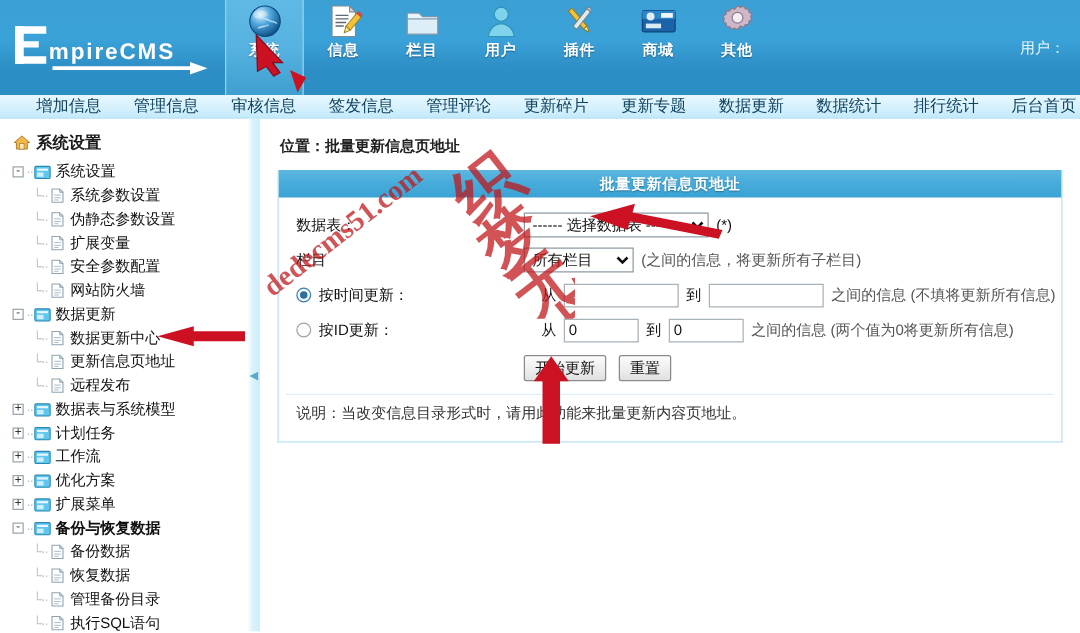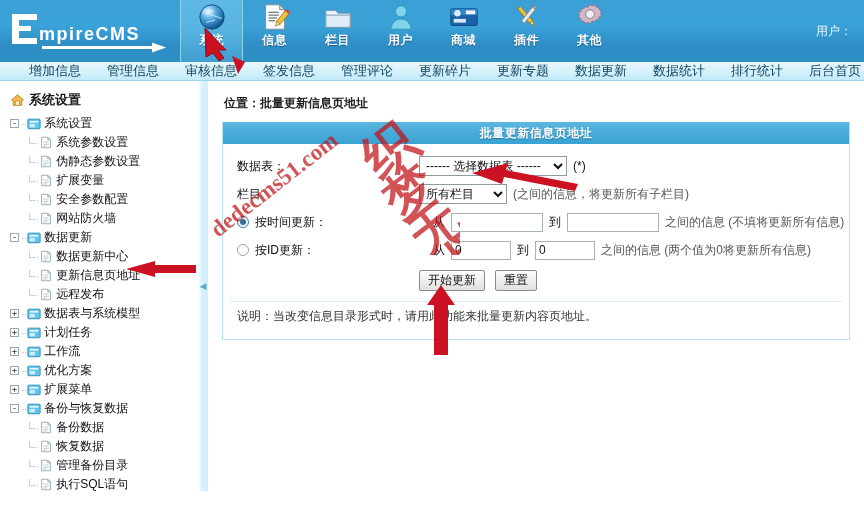--- a/index.html
+++ b/index.html
@@ -9,21 +9,21 @@
     font-family: "Liberation Sans", "DejaVu Sans", sans-serif;
     font-size: 12px;
     background: #ffffff;
     overflow: hidden;
     position: relative;
   }
 
   
   .header {
     position: relative;
-    height: 62px;
+    height: 76px;
     background: linear-gradient(to bottom, #3b9fd4 0%, #3aa2d8 42%, #2e8fc6 70%, #2d8ec4 100%);
     display: flex;
     align-items: stretch;
     overflow: hidden;
   }
   .logo-box {
     width: 180px; flex: 0 0 180px;
     display: flex; align-items: center; justify-content: center;
     position: relative;
   }
@@ -271,41 +271,41 @@
     <div class="nav-item">
       <svg class="nav-ico" viewBox="0 0 32 32">
         <circle cx="16" cy="10" r="6" fill="#7fd3ea" stroke="#2f93b4" stroke-width="1"></circle>
         <path d="M5 29c1-8 7-11 11-11s10 3 11 11z" fill="#7fd3ea" stroke="#2f93b4" stroke-width="1"></path>
       </svg>
       <span class="nav-label">用户</span>
     </div>
 
     <div class="nav-item">
       <svg class="nav-ico" viewBox="0 0 32 32">
-        <rect x="2" y="7" width="28" height="18" rx="1.5" fill="#1b63a8" stroke="#0d4477" stroke-width="1"></rect>
-        <rect x="2" y="7" width="28" height="7" fill="#2e86c8"></rect>
-        <rect x="18" y="9" width="10" height="4" fill="#f2f5f8"></rect>
-        <rect x="5" y="18" width="13" height="4" fill="#d9e9f5"></rect>
-        <circle cx="9" cy="12" r="3.4" fill="#ffffff" opacity=".85"></circle>
-      </svg>
-      <span class="nav-label">商城</span>
-    </div>
-
-    <div class="nav-item">
-      <svg class="nav-ico" viewBox="0 0 32 32">
         <g transform="rotate(-40 16 16)">
           <rect x="14" y="3" width="4" height="20" fill="#f2c23c" stroke="#94761a" stroke-width=".8"></rect>
           <polygon points="14,23 18,23 16,28" fill="#ffeaa6" stroke="#94761a" stroke-width=".8"></polygon>
         </g>
         <g transform="rotate(38 16 16)">
           <rect x="14" y="4" width="4" height="19" fill="#e3e9ed" stroke="#6f808c" stroke-width=".8"></rect>
           <polygon points="13,4 19,4 16,1" fill="#b9c5cd" stroke="#6f808c" stroke-width=".8"></polygon>
         </g>
       </svg>
       <span class="nav-label">插件</span>
+    </div>
+
+    <div class="nav-item">
+      <svg class="nav-ico" viewBox="0 0 32 32">
+        <rect x="2" y="7" width="28" height="18" rx="1.5" fill="#1b63a8" stroke="#0d4477" stroke-width="1"></rect>
+        <rect x="2" y="7" width="28" height="7" fill="#2e86c8"></rect>
+        <rect x="18" y="9" width="10" height="4" fill="#f2f5f8"></rect>
+        <rect x="5" y="18" width="13" height="4" fill="#d9e9f5"></rect>
+        <circle cx="9" cy="12" r="3.4" fill="#ffffff" opacity=".85"></circle>
+      </svg>
+      <span class="nav-label">商城</span>
     </div>
 
     <div class="nav-item">
       <svg class="nav-ico" viewBox="0 0 32 32">
         <g fill="#cdb7c9" stroke="#8d7a8a" stroke-width="1">
           <path d="M16 3l2.6 1.1 2.5-1 1.6 2.3 2.7.2.4 2.7 2.4 1.3-1 2.5 1 2.5-2.4 1.3-.4 2.7-2.7.2-1.6 2.3-2.5-1L16 23l-2.6-1.1-2.5 1-1.6-2.3-2.7-.2-.4-2.7-2.4-1.3 1-2.5-1-2.5 2.4-1.3.4-2.7 2.7-.2 1.6-2.3 2.5 1z"></path>
         </g>
         <circle cx="16" cy="13" r="4.6" fill="#f4eef3" stroke="#8d7a8a" stroke-width="1"></circle>
       </svg>
       <span class="nav-label">其他</span>
@@ -516,21 +516,21 @@
           <span class="lbl" style="font-weight: normal;">扩展菜单</span>
         </div>
         <div class="tnode" style="padding-left: 4px;">
           <span class="plusbox">-</span>
           <span class="dotline">··</span>
           <svg class="ic" viewBox="0 0 16 14">
             <rect x="1" y="2" width="14" height="11" rx="1" fill="#5fc6f0" stroke="#2b87ae" stroke-width="1"></rect>
             <rect x="3" y="4" width="10" height="2" fill="#ffffff" opacity=".85"></rect>
             <rect x="3" y="7.5" width="6" height="4" fill="#ffffff" opacity=".7"></rect>
           </svg>
-          <span class="lbl" style="font-weight: normal;">备份与恢复数据</span>
+          <span class="lbl" style="font-weight: bold;">备份与恢复数据</span>
         </div>
         <div class="tnode" style="padding-left: 20px;">
           <span class="dotline">└··</span>
           <svg class="ic" viewBox="0 0 16 14">
             <polygon points="3,1 10,1 13,4 13,13 3,13" fill="#ffffff" stroke="#8fa3b0" stroke-width="1"></polygon>
             <polygon points="10,1 10,4 13,4" fill="#cfdde6" stroke="#8fa3b0" stroke-width=".8"></polygon>
             <g stroke="#9fb2bf" stroke-width=".8">
               <line x1="5" y1="6.5" x2="11" y2="6.5"></line>
               <line x1="5" y1="9" x2="11" y2="9"></line>
               <line x1="5" y1="11" x2="9" y2="11"></line>

